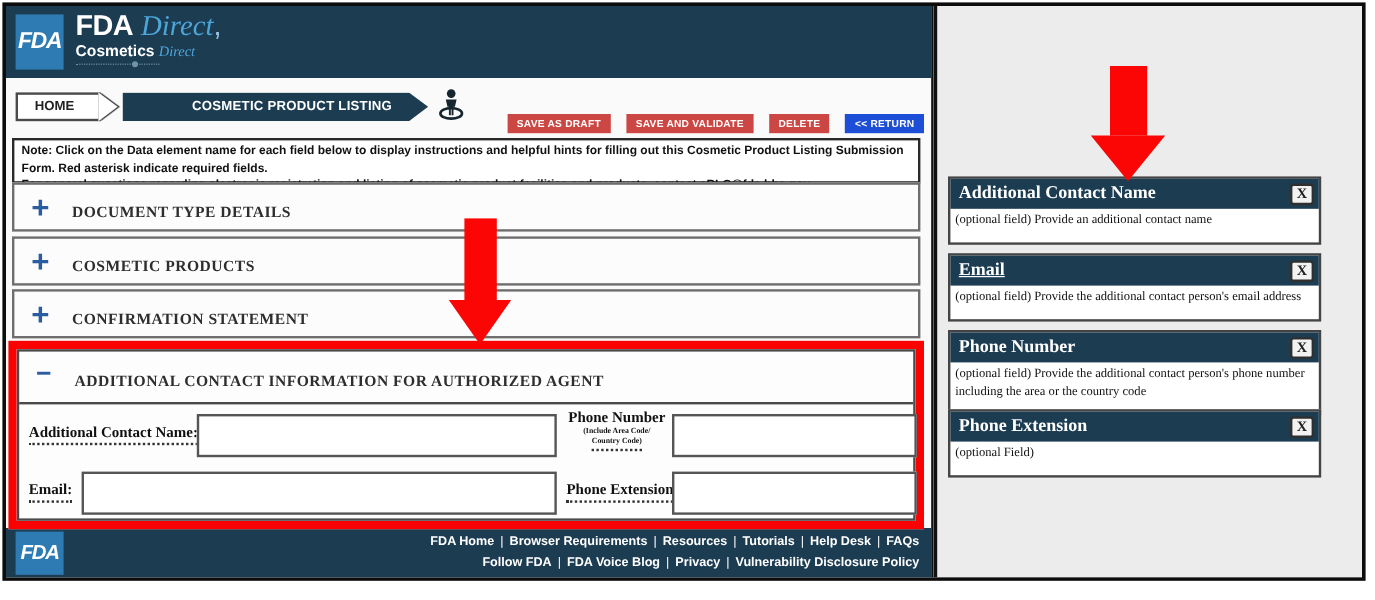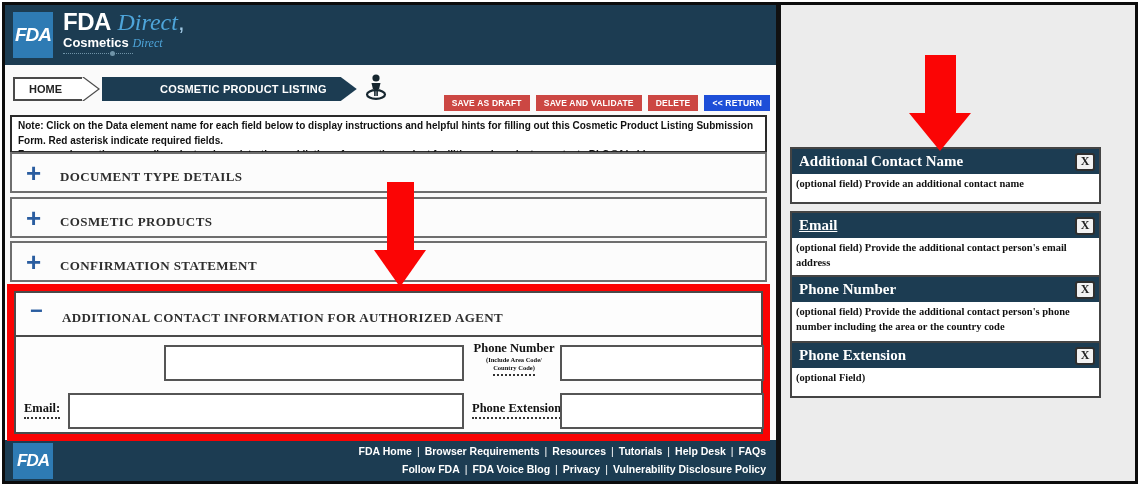--- a/index.html
+++ b/index.html
@@ -28,21 +28,21 @@
   .breadcrumb { position:absolute; left:8px; top:72px; height:24px; display:flex; align-items:center; }
   .crumb-home { position:relative; background:#fff; border:2px solid #4a4a4a; height:24px; padding:0 20px 0 14px; font-size:11px; font-weight:bold; color:#222; display:flex; align-items:center; z-index:2; }
   .crumb-home-arrow { width:0; height:0; border-top:12px solid transparent; border-bottom:12px solid transparent; border-left:16px solid #fff; margin-left:-2px; z-index:3;
                       filter:drop-shadow(2px 0 0 #4a4a4a); }
   .crumb-current { position:relative; margin-left:4px; height:24px; background:#1c3c52; color:#fff; font-size:11px; font-weight:bold;
                    display:flex; align-items:center; padding:0 30px 0 58px; letter-spacing:0.2px;
                    clip-path:polygon(0 0, calc(100% - 16px) 0, 100% 50%, calc(100% - 16px) 100%, 0 100%); }
   .person-icon { margin-left:8px; }
 
   
-  .toolbar { position:absolute; right:6px; top:90px; display:flex; gap:6px; z-index:4; }
+  .toolbar { position:absolute; right:6px; top:90px; display:flex; gap:13px; z-index:4; }
   .btn { border:none; color:#fff; font-weight:bold; font-size:8.5px; padding:3px 8px; font-family:"Liberation Sans", sans-serif; cursor:pointer; letter-spacing:0.2px; }
   .btn-red { background:#cc4743; }
   .btn-gray { background:#1d4ed8; }
 
   
   .note-box { position:absolute; left:5px; top:110px; width:757px; height:38px; border:2px solid #2a2a2a; background:#fff;
               font-size:10px; font-weight:bold; color:#111; padding:2px 6px; line-height:1.45; }
 
   
   .acc { position:absolute; left:5px; width:757px; height:41px; border:2px solid #6e6e6e; background:#fcfcfc;
@@ -94,21 +94,21 @@
   .arrow-right .arrow-shaft { width:31px; height:58px; }
   .arrow-right .arrow-head { border-left:31px solid transparent; border-right:31px solid transparent; border-top:38px solid #fb0505; }
 
   .tip-card { position:absolute; left:9px; width:311px; border:2px solid #444; background:#fff; }
   .tip1 { top:142px; } .tip2 { top:206px; } .tip3 { top:270px; } .tip4 { top:336px; }
   .tip-head { background:#1c3c52; color:#fff; display:flex; justify-content:space-between; align-items:center; padding:2px 4px 2px 7px; height:25px; }
   .tip-title { font-family:"Liberation Serif", serif; font-weight:bold; font-size:15px; }
   .tip-title.underlined { text-decoration:underline; }
   .tip-close { width:20px; height:18px; background:#f2f2f2; border:2px solid #2f2f2f; border-radius:3px; color:#222;
                font-family:"Liberation Serif", serif; font-weight:bold; font-size:12px; display:flex; align-items:center; justify-content:center; cursor:pointer; }
-  .tip-body { padding:3px 6px 10px 4px; font-family:"Liberation Serif", serif; font-weight:bold; font-size:10.5px; color:#111; line-height:1.4; min-height:27px; }
+  .tip-body { padding:3px 6px 10px 4px; font-family:"Liberation Serif", serif; font-weight:normal; font-size:10.5px; color:#111; line-height:1.4; min-height:27px; }
   .tip3 .tip-body { min-height:38px; }
 </style>
 </head>
 <body>
 
 <div id="canvas">
   <div class="frame">
 
     <div class="left-app">
 
@@ -165,20 +165,21 @@
         <span class="acc-title">CONFIRMATION STATEMENT</span>
       </div>
 
       <div class="red-outline">
         <div class="section-box">
           <div class="section-head">
             <span class="acc-plus minus">−</span>
             <span class="acc-title">ADDITIONAL CONTACT INFORMATION FOR AUTHORIZED AGENT</span>
           </div>
           <div class="fields">
+            <span class="flabel dotted lbl-contact">Additional Contact Name:</span>
             <input class="inp inp-contact" value="" style="">
             <div class="phone-block">
               <div class="phone-main">Phone Number</div>
               <div class="phone-sub">(Include Area Code/</div>
               <div class="phone-sub"><span class="phone-underline">Country Code)</span></div>
             </div>
             <input class="inp inp-phone" value="" style="">
             <span class="flabel dotted lbl-email">Email:</span>
             <input class="inp inp-email" value="" style="">
             <span class="flabel dotted lbl-ext">Phone Extension</span>

